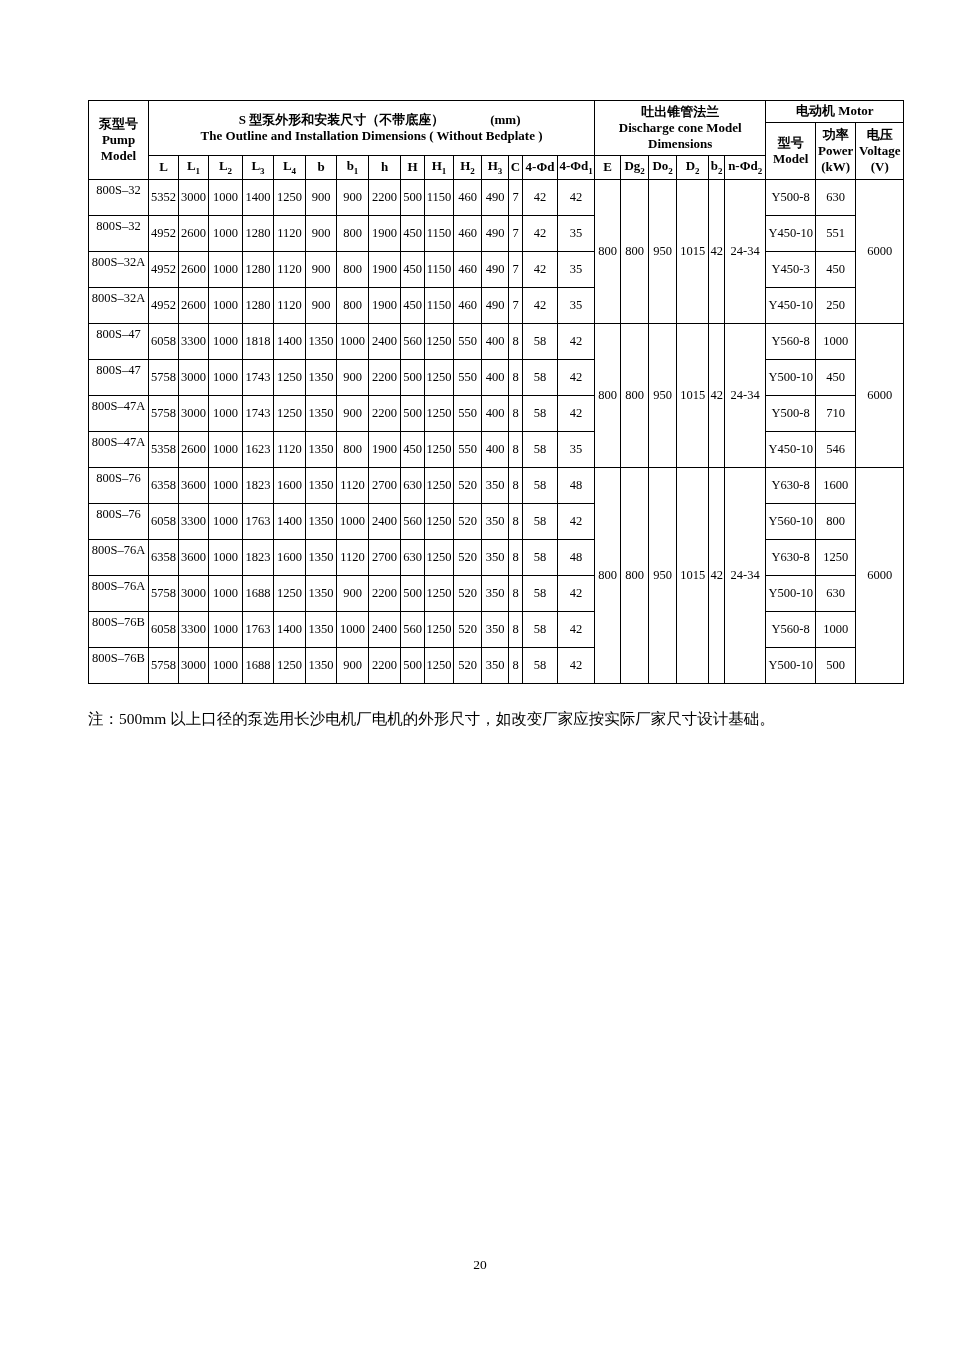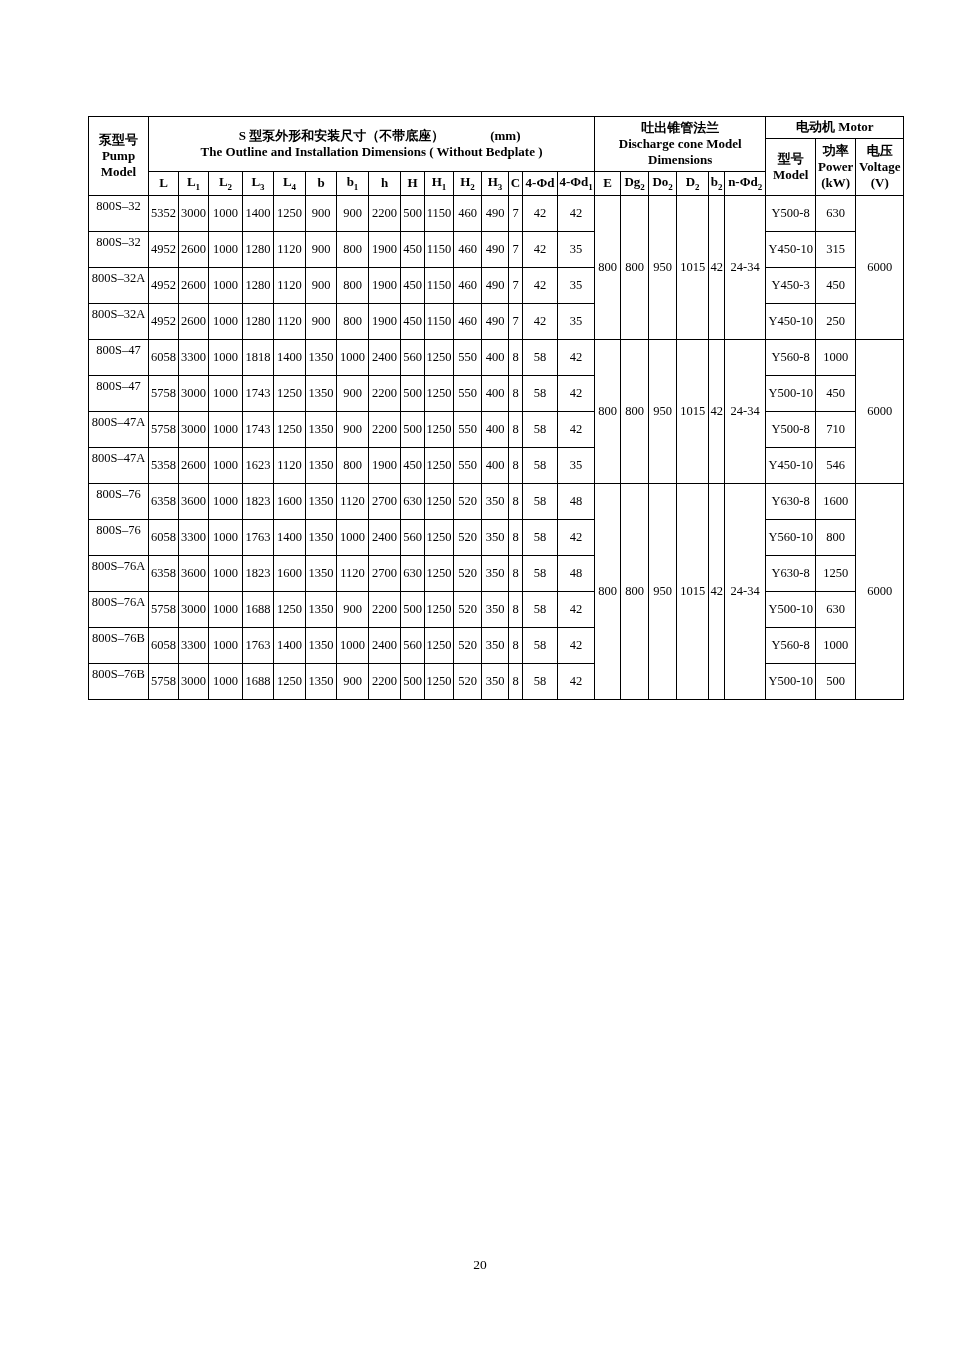--- a/index.html
+++ b/index.html
@@ -8,21 +8,21 @@
     width: 960px;
     height: 1358px;
     margin: 0 auto;
     background: #ffffff;
     font-family: "Liberation Serif", "DejaVu Serif", serif;
     color: #000;
   }
   .spec-table {
     position: absolute;
     left: 88px;
-    top: 116px;
+    top: 100px;
     width: 815px;
     border-collapse: collapse;
     table-layout: fixed;
     border: 1.5px solid #000;
   }
   .spec-table th, .spec-table td {
     border: 1px solid #000;
     padding: 0 1px;
     text-align: center;
     overflow: hidden;
@@ -201,21 +201,21 @@
           <td>800</td>
           <td>1900</td>
           <td>450</td>
           <td>1150</td>
           <td>460</td>
           <td>490</td>
           <td>7</td>
           <td>42</td>
           <td>35</td>
           <td>Y450-10</td>
-          <td>315</td>
+          <td>551</td>
         </tr>
         <tr>
           <td class="model-cell">800S–32A</td>
           <td>4952</td>
           <td>2600</td>
           <td>1000</td>
           <td>1280</td>
           <td>1120</td>
           <td>900</td>
           <td>800</td>
@@ -461,17 +461,18 @@
           <td>8</td>
           <td>58</td>
           <td>42</td>
           <td>Y500-10</td>
           <td>500</td>
         </tr>
       </tbody>
   </table>
 
   <div class="note">
+    <div class="zh-line">注：500mm 以上口径的泵选用长沙电机厂电机的外形尺寸，如改变厂家应按实际厂家尺寸设计基础。</div>
   </div>
 
   <div class="page-number">20</div>
 
 </div>
 
 </body></html>

